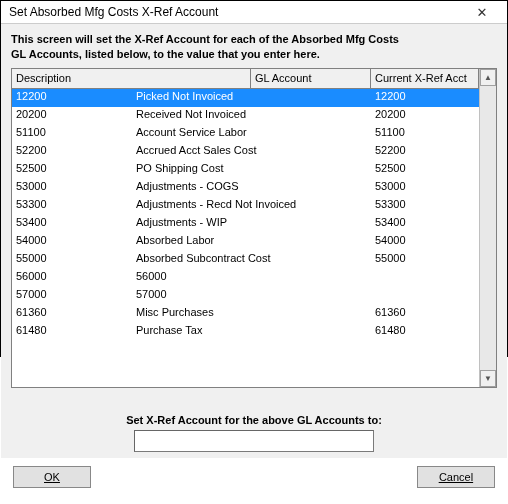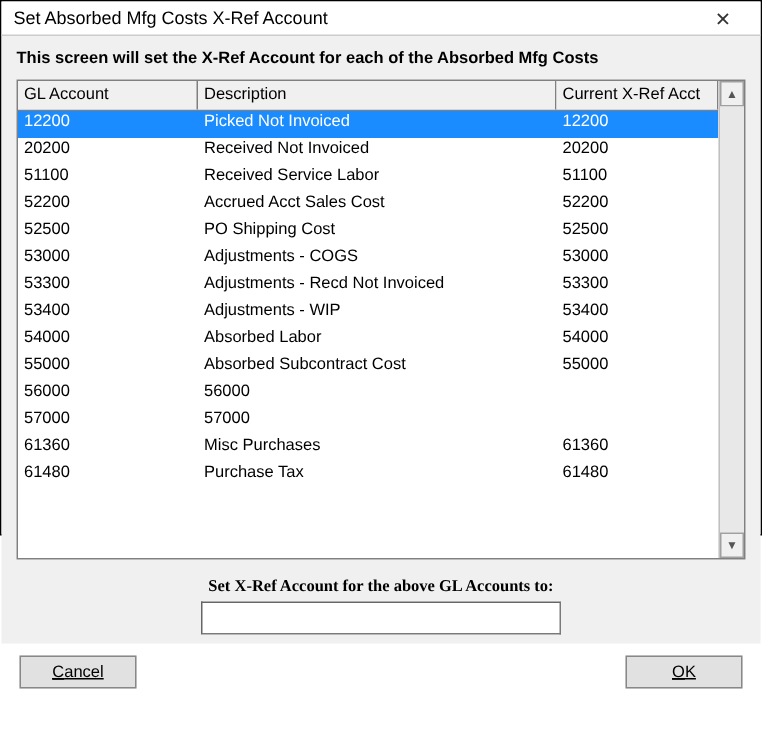--- a/index.html
+++ b/index.html
@@ -122,23 +122,22 @@
     display: flex;
     align-items: center;
     justify-content: center;
     font-size: 8px;
     cursor: pointer;
     color: #555;
   }
   .sb-track { flex: 1; background: #e8e8e8; }
 
   .prompt-area {
-    margin-top: 12px;
+    margin-top: 26px;
     text-align: center;
-    font-family: Liberation Serif, serif;
   }
   .prompt-label {
     font-size: 11px;
     font-weight: bold;
     margin-bottom: 4px;
     display: block;
   }
   .xref-input {
     width: 240px;
     height: 22px;
@@ -178,43 +177,44 @@
     <span class="title">Set Absorbed Mfg Costs X-Ref Account</span>
     <div class="close">
       <span>✕</span>
     </div>
   </div>
 
   <div class="content">
 
     <div class="instructions">
       <span>This screen will set the X-Ref Account for each of the Absorbed Mfg Costs</span><br>
+      <span>GL Accounts, listed below, to the value that you enter here.</span>
     </div>
 
     <div class="grid-wrap">
       <div class="grid-body">
         <div class="thead">
+          <div class="th col-desc">Description</div>
           <div class="th col-gl">GL Account</div>
-          <div class="th col-desc">Description</div>
           <div class="th col-xref">Current X-Ref Acct</div>
         </div>
         <div class="rows" id="rows">
             <div class="tr selected">
               <div class="td col-gl">12200</div>
               <div class="td col-desc">Picked Not Invoiced</div>
               <div class="td col-xref">12200</div>
             </div>
             <div class="tr">
               <div class="td col-gl">20200</div>
               <div class="td col-desc">Received Not Invoiced</div>
               <div class="td col-xref">20200</div>
             </div>
             <div class="tr">
               <div class="td col-gl">51100</div>
-              <div class="td col-desc">Received Service Labor</div>
+              <div class="td col-desc">Account Service Labor</div>
               <div class="td col-xref">51100</div>
             </div>
             <div class="tr">
               <div class="td col-gl">52200</div>
               <div class="td col-desc">Accrued Acct Sales Cost</div>
               <div class="td col-xref">52200</div>
             </div>
             <div class="tr">
               <div class="td col-gl">52500</div>
               <div class="td col-desc">PO Shipping Cost</div>
@@ -278,20 +278,20 @@
 
     <div class="prompt-area">
       <span class="prompt-label">Set X-Ref Account for the above GL Accounts to:</span>
       <input type="text" class="xref-input" value="" style="">
     </div>
 
   </div>
 
   <div class="button-row">
     <button class="btn">
+      <span class="u">O</span><span>K</span>
+    </button>
+    <button class="btn">
       <span class="u">C</span><span>ancel</span>
     </button>
-    <button class="btn">
-      <span class="u">O</span><span>K</span>
-    </button>
   </div>
 
 </div>
 
 </body></html>

